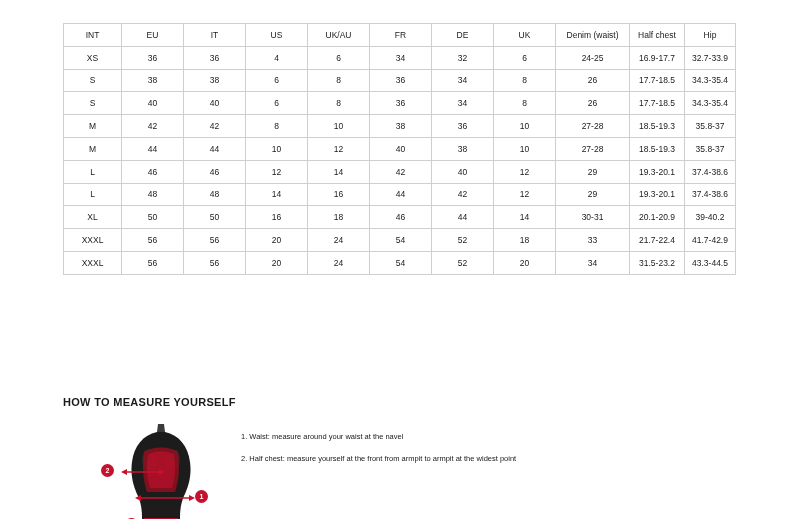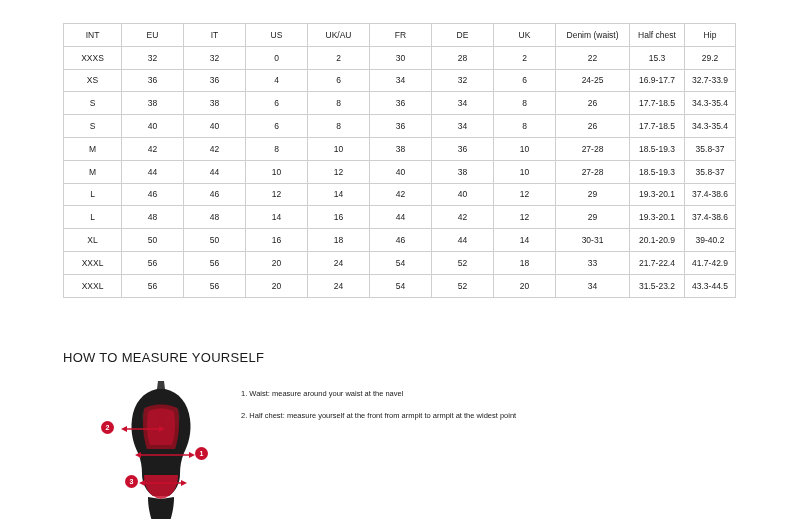--- a/index.html
+++ b/index.html
@@ -60,25 +60,26 @@
   col.c10 { width: 51px; }
 
   
   .howto {
     position: absolute;
     left: 63px;
     top: 350px;
     width: 700px;
   }
   .howto-title {
-    font-size: 13px;
-    font-weight: normal;
+    font-size: 11px;
+    font-weight: bold;
     letter-spacing: 0.3px;
     color: #1a1a1a;
     margin-bottom: 14px;
+    margin-top: 46px;
   }
   .howto-body {
     position: relative;
     display: flex;
     align-items: flex-start;
   }
   .figure-area {
     position: relative;
     width: 120px;
     height: 145px;
@@ -150,33 +151,20 @@
           <td>FR</td>
           <td>DE</td>
           <td>UK</td>
           <td>Denim (waist)</td>
           <td>Half chest</td>
           <td>Hip</td>
         </tr>
       </thead>
       <tbody>
         <tr>
-          <td>XXXS</td>
-          <td>32</td>
-          <td>32</td>
-          <td>0</td>
-          <td>2</td>
-          <td>30</td>
-          <td>28</td>
-          <td>2</td>
-          <td>22</td>
-          <td>15.3</td>
-          <td>29.2</td>
-        </tr>
-        <tr>
           <td>XS</td>
           <td>36</td>
           <td>36</td>
           <td>4</td>
           <td>6</td>
           <td>34</td>
           <td>32</td>
           <td>6</td>
           <td>24-25</td>
           <td>16.9-17.7</td>

